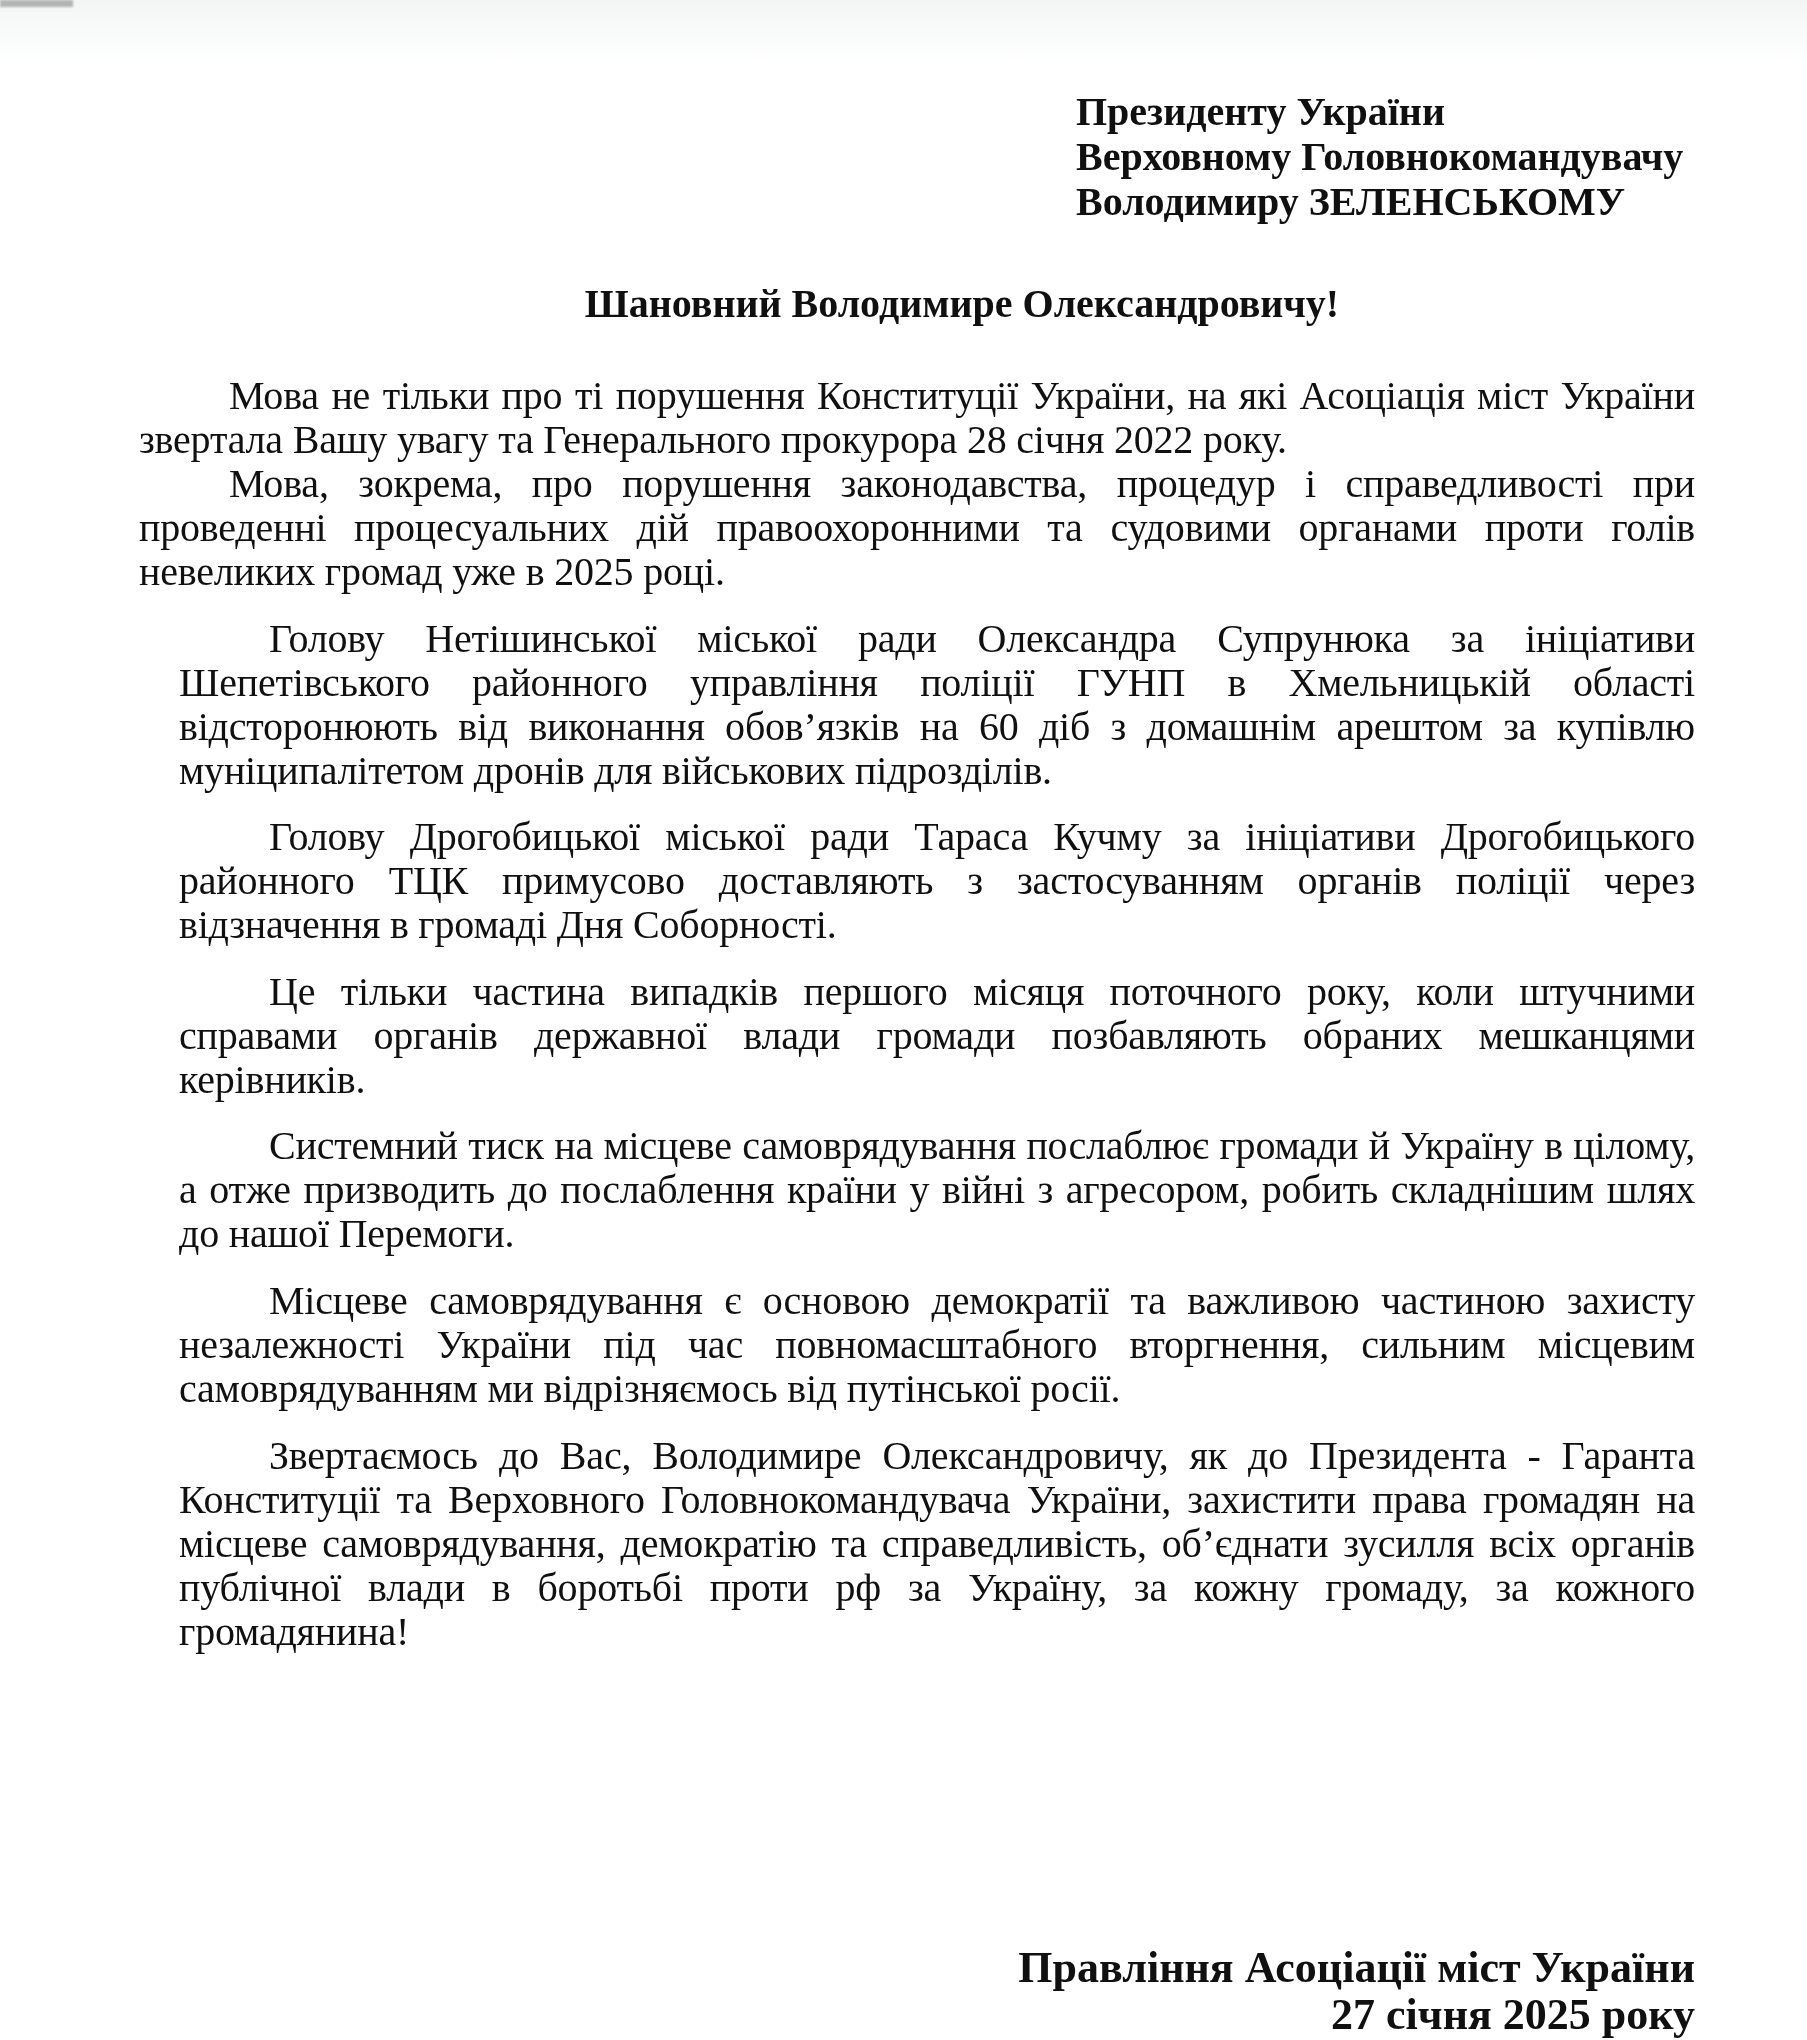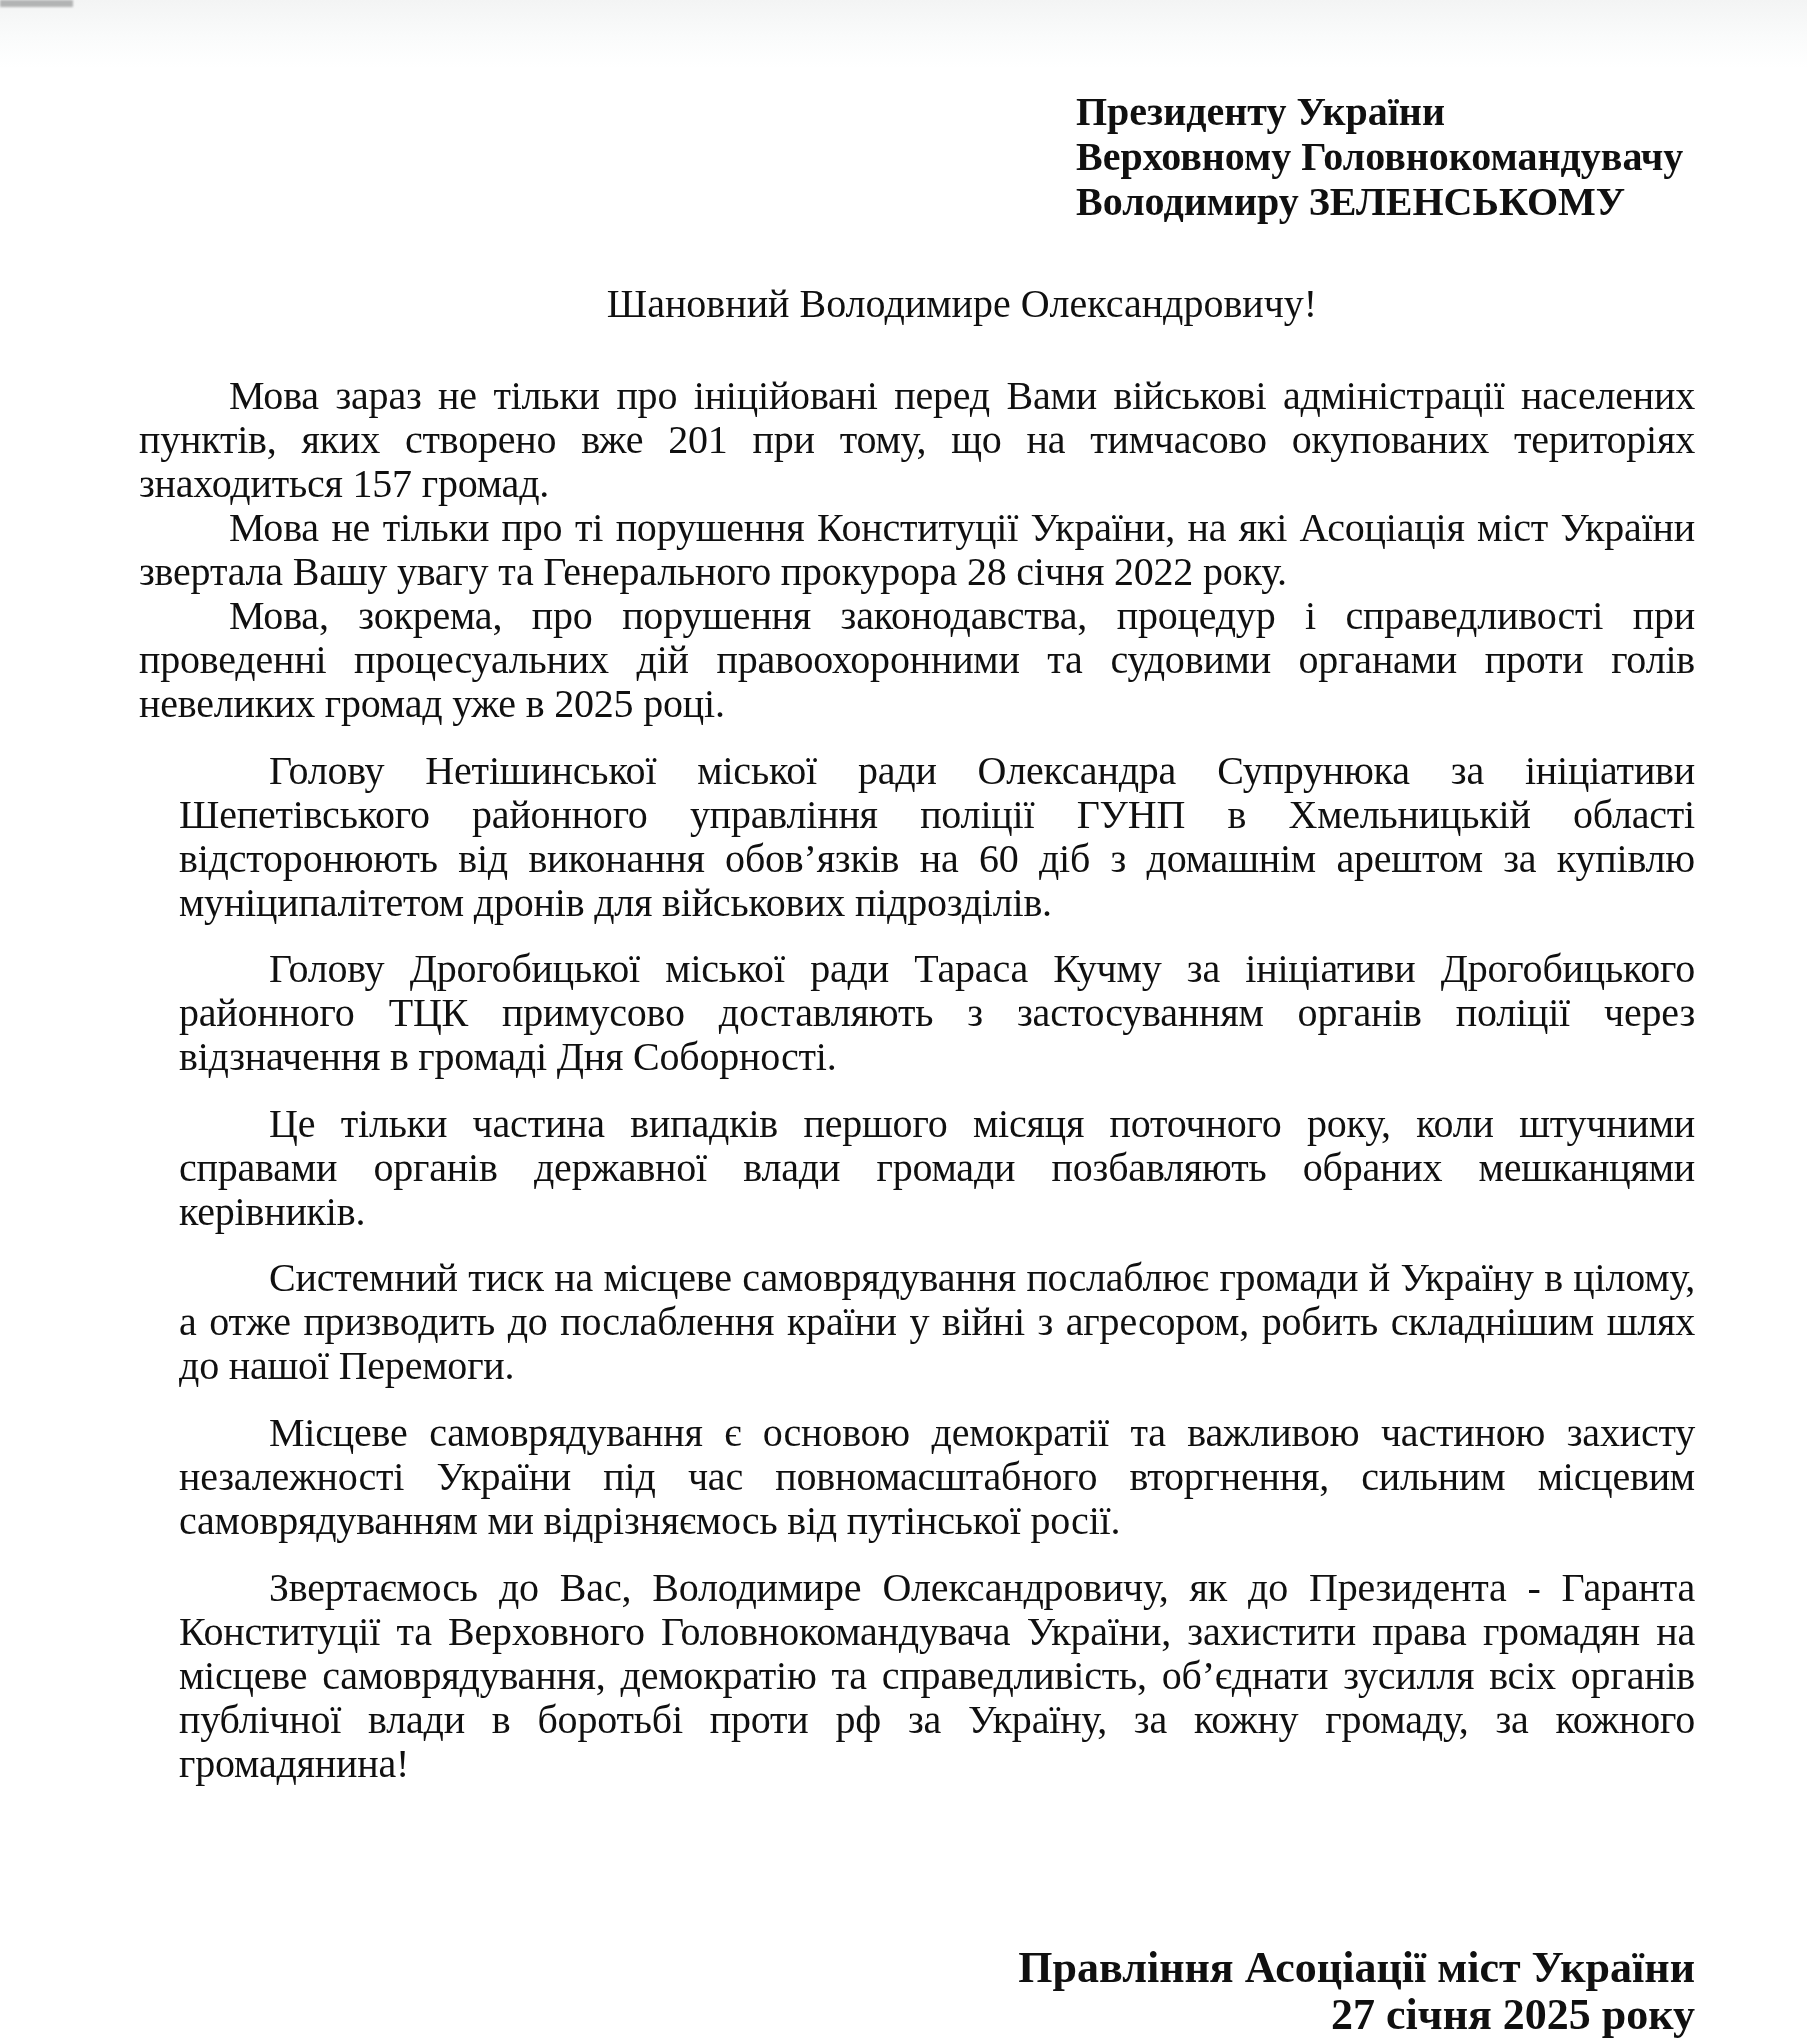--- a/index.html
+++ b/index.html
@@ -34,21 +34,21 @@
     left: 1076px; top: 89px;
     font-weight: 700;
     font-size: 40px;
     line-height: 45px;
     white-space: nowrap;
   }
   .salutation {
     position: absolute;
     left: 139px; top: 282px;
     width: 1556px;
-    font-weight: 400;
+    font-weight: 700;
     font-size: 40px;
     line-height: 44px;
     text-align: center;
     text-indent: 90px;
   }
   .body-text {
     position: absolute;
     left: 139px; top: 374px;
     width: 1556px;
     font-size: 40px;
@@ -84,21 +84,20 @@
 
   <div class="recipient">
     <div>Президенту України</div>
     <div>Верховному Головнокомандувачу</div>
     <div>Володимиру ЗЕЛЕНСЬКОМУ</div>
   </div>
 
   <div class="salutation">Шановний Володимире Олександровичу!</div>
 
   <div class="body-text">
-    <p>Мова зараз не тільки про ініційовані перед Вами військові адміністрації населених пунктів, яких створено вже 201 при тому, що на тимчасово окупованих територіях знаходиться 157 громад.</p>
     <p>Мова не тільки про ті порушення Конституції України, на які Асоціація міст України звертала Вашу увагу та Генерального прокурора 28 січня 2022 року.</p>
     <p>Мова, зокрема, про порушення законодавства, процедур і справедливості при проведенні процесуальних дій правоохоронними та судовими органами проти голів невеликих громад уже в 2025 році.</p>
     <p class="sp">Голову Нетішинської міської ради Олександра Супрунюка за ініціативи Шепетівського районного управління поліції ГУНП в Хмельницькій області відсторонюють від виконання обов’язків на 60 діб з домашнім арештом за купівлю муніципалітетом дронів для військових підрозділів.</p>
     <p class="sp">Голову Дрогобицької міської ради Тараса Кучму за ініціативи Дрогобицького районного ТЦК примусово доставляють з застосуванням органів поліції через відзначення в громаді Дня Соборності.</p>
     <p class="sp">Це тільки частина випадків першого місяця поточного року, коли штучними справами органів державної влади громади позбавляють обраних мешканцями керівників.</p>
     <p class="sp">Системний тиск на місцеве самоврядування послаблює громади й Україну в цілому, а отже призводить до послаблення країни у війні з агресором, робить складнішим шлях до нашої Перемоги.</p>
     <p class="sp">Місцеве самоврядування є основою демократії та важливою частиною захисту незалежності України під час повномасштабного вторгнення, сильним місцевим самоврядуванням ми відрізняємось від путінської росії.</p>
     <p class="sp">Звертаємось до Вас, Володимире Олександровичу, як до Президента - Гаранта Конституції та Верховного Головнокомандувача України, захистити права громадян на місцеве самоврядування, демократію та справедливість, об’єднати зусилля всіх органів публічної влади в боротьбі проти рф за Україну, за кожну громаду, за кожного громадянина!</p>
   </div>
 

